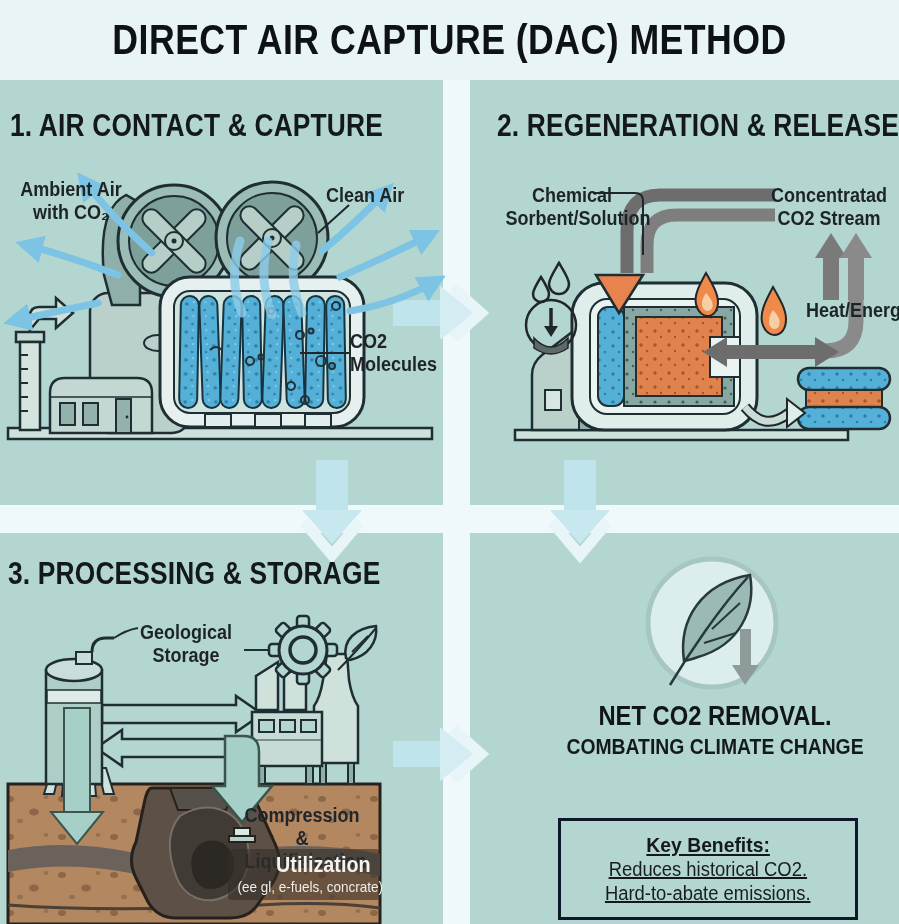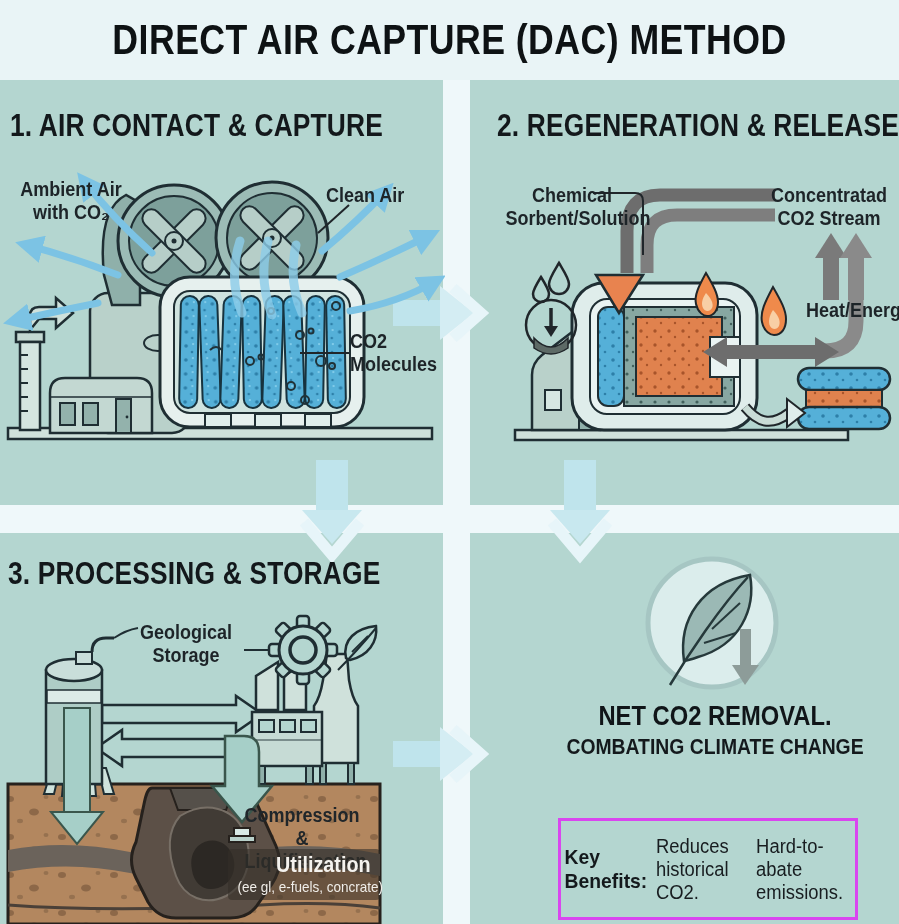--- a/index.html
+++ b/index.html
@@ -13,22 +13,22 @@
   .hdiv{left:0;top:505px;width:899px;height:28px;background:#eff8fa;}
   .h2{position:absolute;font-weight:700;font-size:31px;color:#13181b;white-space:nowrap;
       transform:scaleX(.85);transform-origin:left top;letter-spacing:.2px;}
   .lbl{position:absolute;font-weight:700;font-size:20px;color:#1d2428;white-space:pre-line;
        line-height:1.14;transform:scaleX(.9);transform-origin:left top;}
   .lbl.ctr{text-align:center;transform-origin:center top;}
   .net1{position:absolute;left:540px;top:701px;width:350px;text-align:center;font-size:27px;
         font-weight:700;color:#101518;transform:scaleX(.88);transform-origin:center top;white-space:nowrap;}
   .net2{position:absolute;left:530px;top:734px;width:370px;text-align:center;font-size:22px;
         font-weight:700;color:#14191c;transform:scaleX(.88);transform-origin:center top;white-space:nowrap;}
-  .benefits{position:absolute;left:558px;top:818px;width:294px;height:96px;border:3px solid #d946ef;
-            display:flex;flex-direction:row;justify-content:center;align-items:center;gap:1px;}
+  .benefits{position:absolute;left:558px;top:818px;width:294px;height:96px;border:3px solid #0f172a;
+            display:flex;flex-direction:column;justify-content:center;align-items:center;gap:1px;text-decoration:underline;}
   .benefits .bt{font-size:21px;font-weight:700;color:#14191c;transform:scaleX(.92);}
   .benefits .bl{font-size:20px;font-weight:400;color:#181d20;transform:scaleX(.92);}
   .util-box{position:absolute;left:228px;top:849px;width:148px;padding:3px 2px 5px;
             background:rgba(52,46,40,.58);border-radius:4px;text-align:right;}
   .util-box .u1{font-size:22px;font-weight:700;color:#f4f2ee;transform:scaleX(.9);transform-origin:center top;}
   .util-box .u2{font-size:15px;font-weight:400;color:#f0ede8;transform:scaleX(.9);transform-origin:center top;white-space:nowrap;}
   svg{display:block;}
 </style>
 </head>
 <body>

